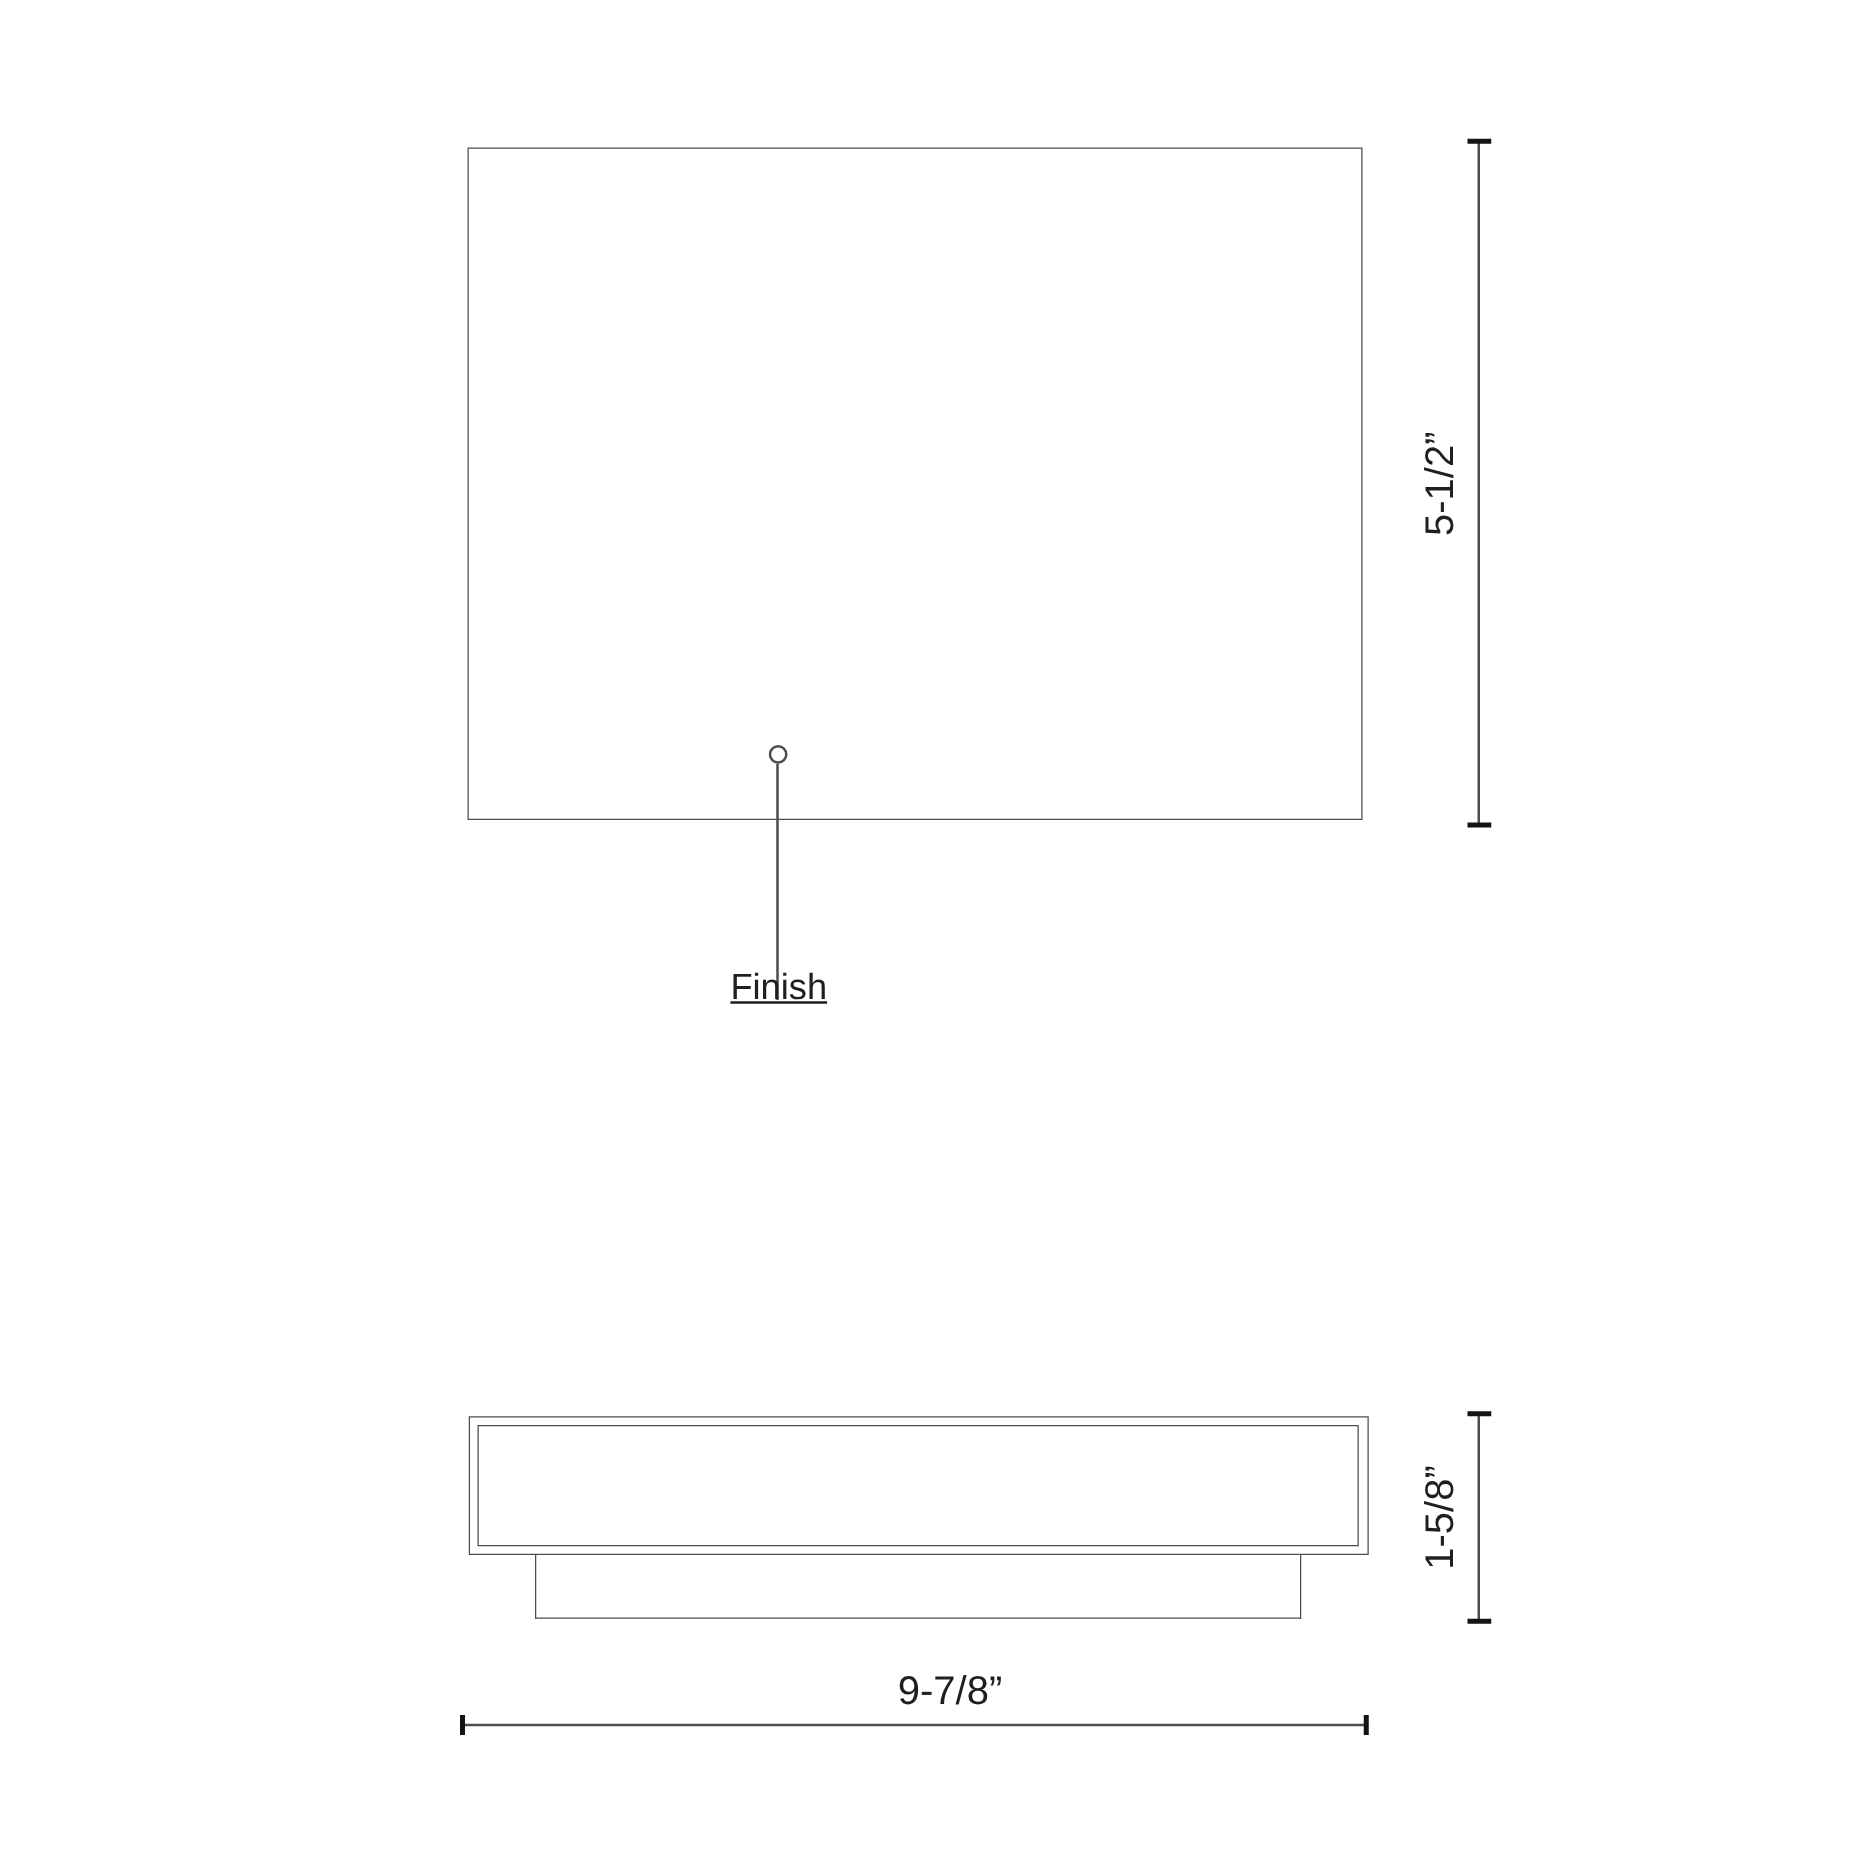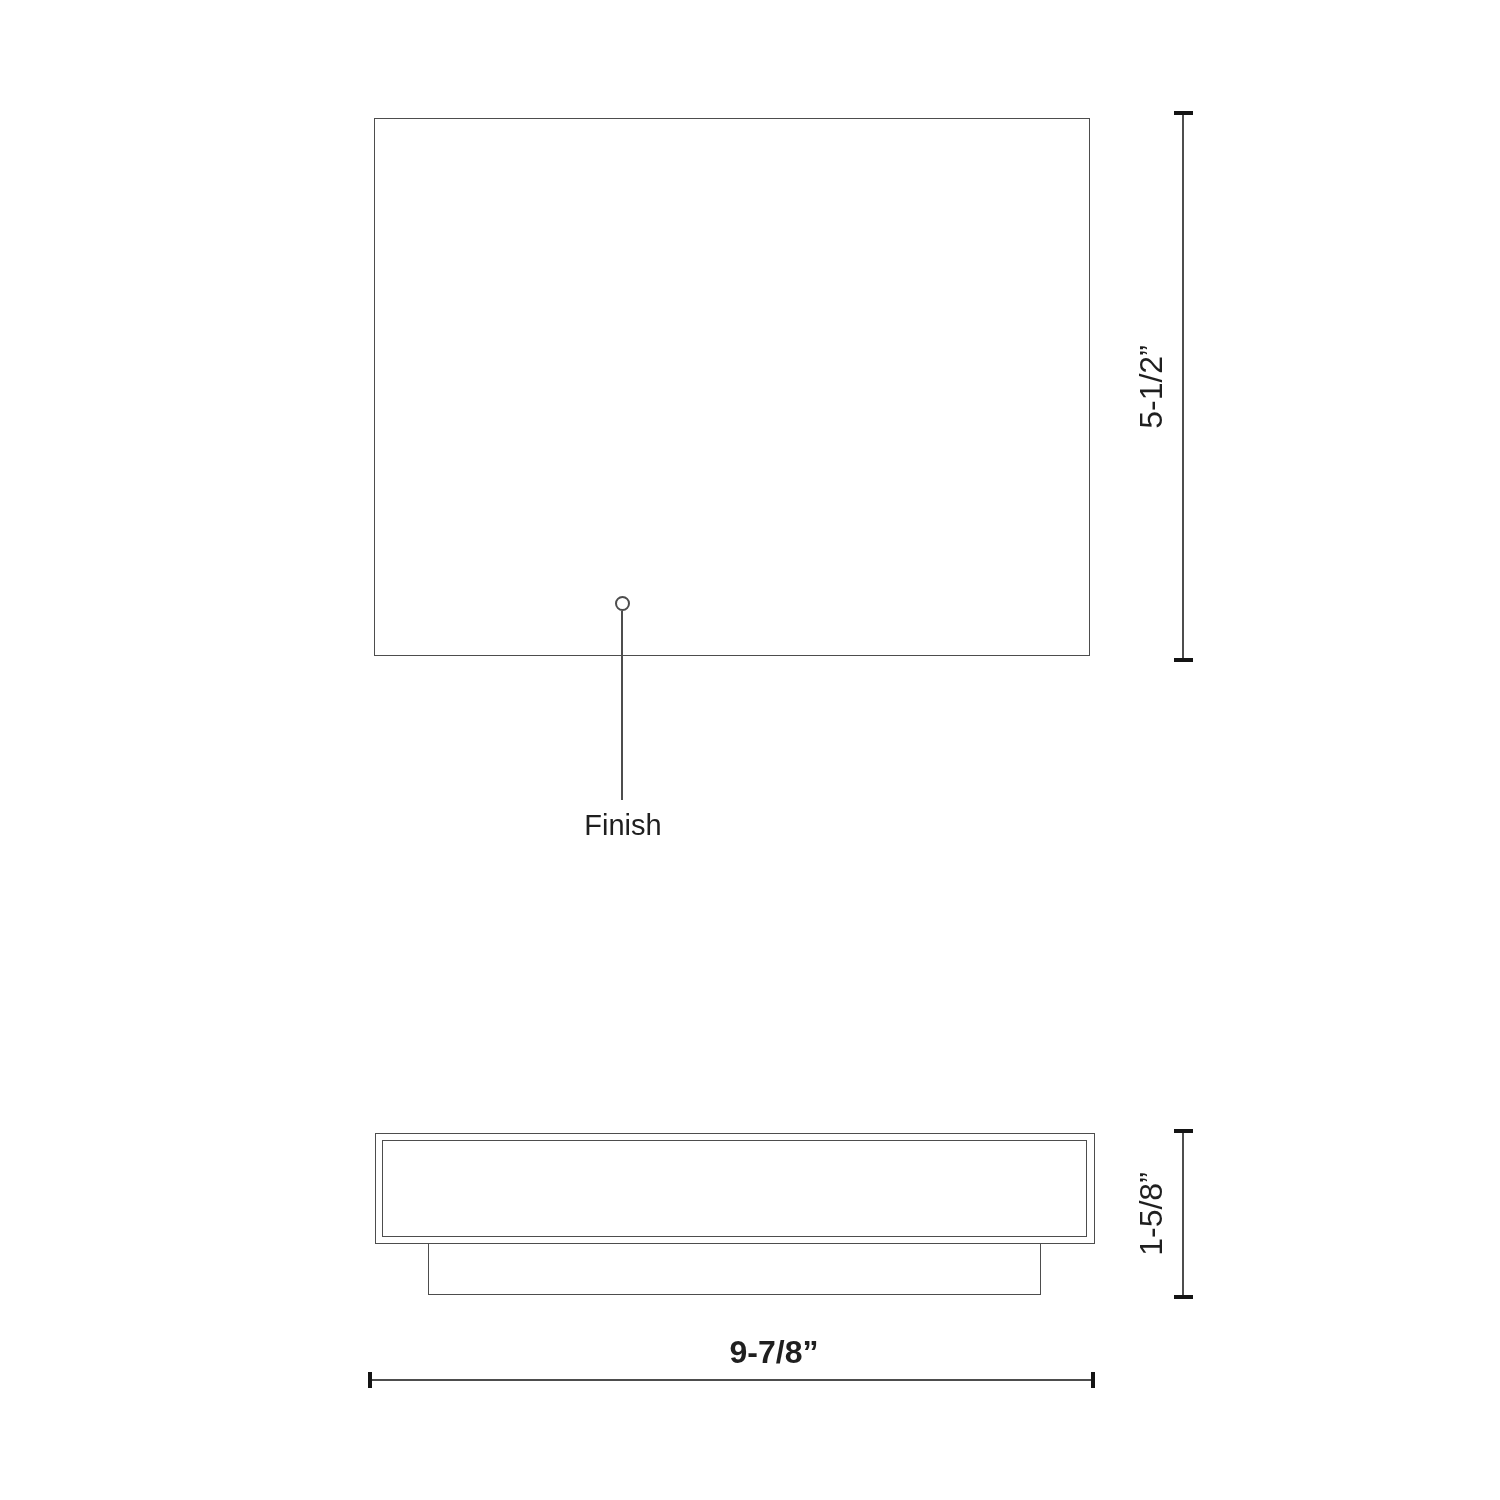--- a/index.html
+++ b/index.html
@@ -64,34 +64,34 @@
 </style>
 </head>
 <body>
 
 <div class="canvas">
 
   <div class="rect" style="left:374px; top:118px; width:716px; height:538px;"></div>
 
   <div class="circle" style="left:615px; top:596px; width:15px; height:15px;"></div>
   <div class="stroke" style="left:621px; top:611px; width:2px; height:189px;"></div>
-  <div class="label finish-label" style="left:523px; top:809px;">Finish</div>
+  <div class="label finish-label" style="left:523px; top:774px;text-decoration:underline;">Finish</div>
 
   <div class="stroke" style="left:1182px; top:113px; width:2px; height:548px;"></div>
   <div class="tick" style="left:1174px; top:111px; width:19px; height:4px;"></div>
   <div class="tick" style="left:1174px; top:658px; width:19px; height:4px;"></div>
   <div class="label dim-label rotated" style="left:1041px; top:369px;">5-1/2”</div>
 
   <div class="rect" style="left:375px; top:1133px; width:720px; height:111px;"></div>
   <div class="rect" style="left:382px; top:1140px; width:705px; height:97px;"></div>
   <div class="rect no-top" style="left:428px; top:1244px; width:613px; height:51px;"></div>
 
   <div class="stroke" style="left:1182px; top:1131px; width:2px; height:167px;"></div>
   <div class="tick" style="left:1174px; top:1129px; width:19px; height:4px;"></div>
   <div class="tick" style="left:1174px; top:1295px; width:19px; height:4px;"></div>
   <div class="label dim-label rotated" style="left:1041px; top:1196px;">1-5/8”</div>
 
   <div class="stroke" style="left:370px; top:1379px; width:723px; height:2px;"></div>
   <div class="tick" style="left:368px; top:1372px; width:4px; height:16px;"></div>
   <div class="tick" style="left:1091px; top:1372px; width:4px; height:16px;"></div>
-  <div class="label dim-label" style="left:664px; top:1334px;font-weight:bold;">9-7/8”</div>
+  <div class="label dim-label" style="left:650px; top:1334px;">9-7/8”</div>
 
 </div>
 
 </body></html>

